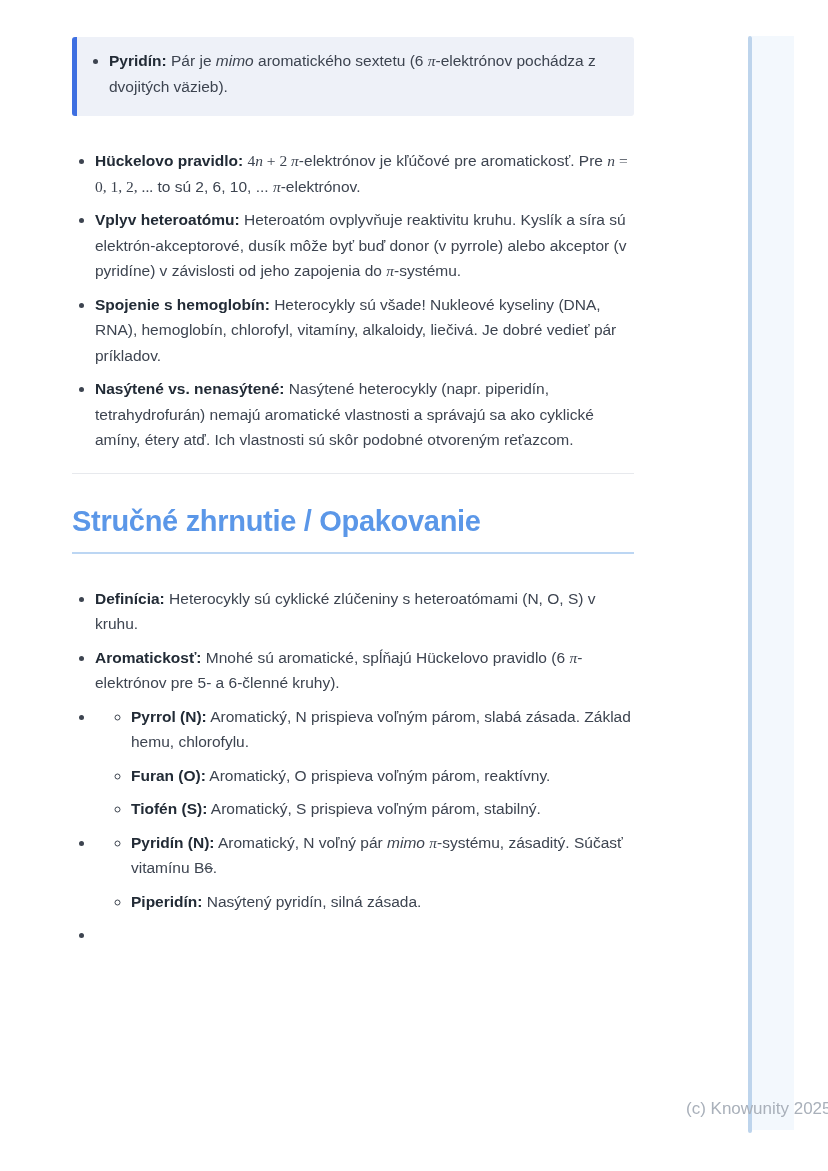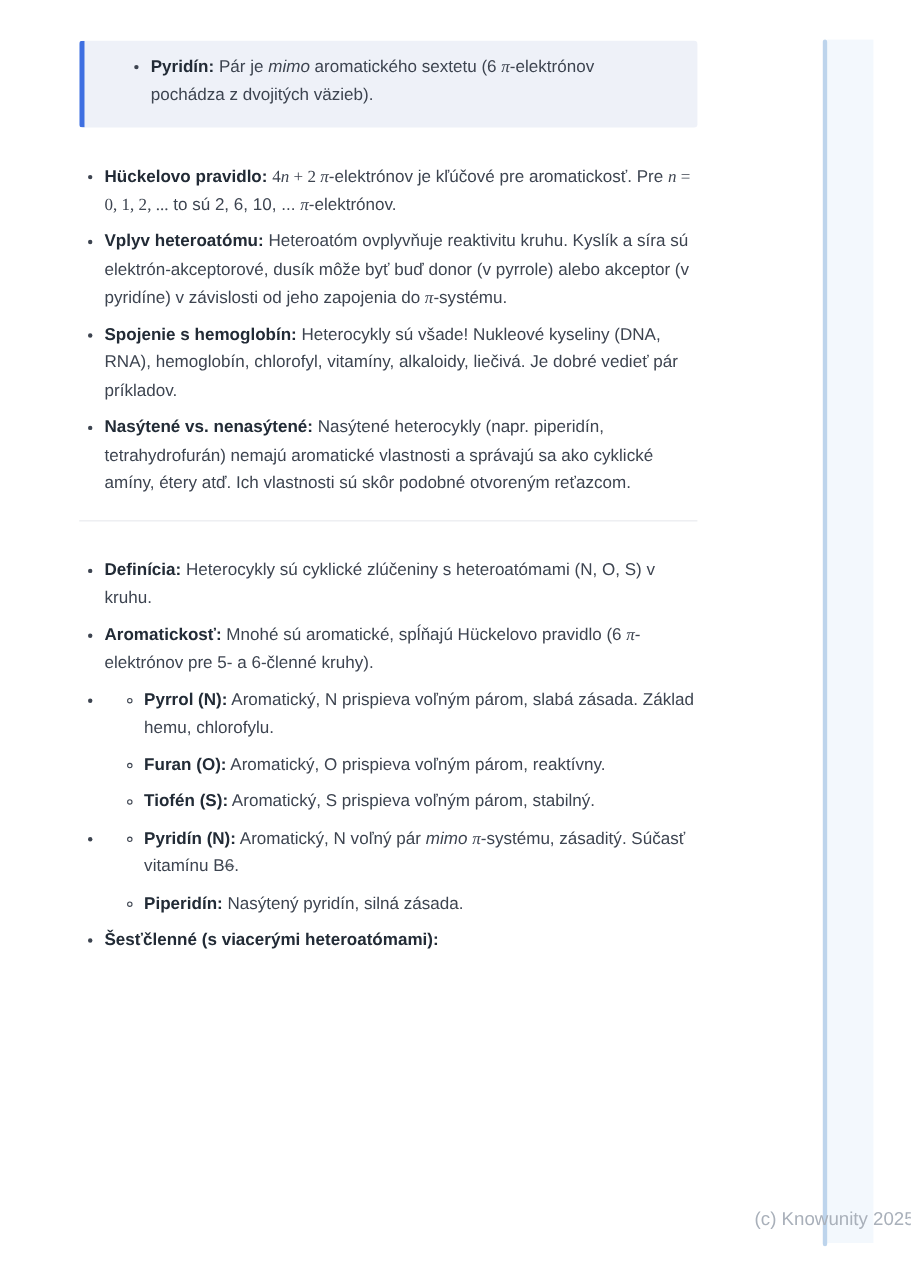--- a/index.html
+++ b/index.html
@@ -18,21 +18,21 @@
     font-size: 15.5px;
     line-height: 25.5px;
   }
   
   .callout {
     background: #eef1f8;
     border-left: 5px solid #3e6fe1;
     border-radius: 3px;
     padding: 11px 24px 17px 0;
   }
-  .callout ul { list-style: disc; margin: 0; padding-left: 60px; }
+  .callout ul { list-style: disc; margin: 0; padding-left: 32px; }
   
   ul.main-list { list-style: disc; margin: 32px 0 0 0; padding-left: 23px; }
   ul.main-list > li { margin-bottom: 8px; }
   ul.sub-list { list-style: circle; margin: 3px 0 0 0; padding-left: 36px; }
   ul.sub-list > li { margin-bottom: 8px; }
   
   .seg-n  { }
   .seg-b  { font-weight: 700; color: #222b36; }
   .seg-i  { font-style: italic; }
   .seg-m  { font-family: "Liberation Serif", serif; }
@@ -92,31 +92,32 @@
 
   <ul class="main-list">
       <li><span class="seg-b">Hückelovo pravidlo:</span><span class="seg-n"> </span><span class="seg-m">4</span><span class="seg-mi">n</span><span class="seg-m"> + 2 </span><span class="seg-mi">π</span><span class="seg-n">-elektrónov je kľúčové pre aromatickosť. Pre </span><span class="seg-mi">n</span><span class="seg-m"> = 0, 1, 2, ...</span><span class="seg-n"> to sú 2, 6, 10, ... </span><span class="seg-mi">π</span><span class="seg-n">-elektrónov.</span></li>
       <li><span class="seg-b">Vplyv heteroatómu:</span><span class="seg-n"> Heteroatóm ovplyvňuje reaktivitu kruhu. Kyslík a síra sú elektrón-akceptorové, dusík môže byť buď donor (v pyrrole) alebo akceptor (v pyridíne) v závislosti od jeho zapojenia do </span><span class="seg-mi">π</span><span class="seg-n">-systému.</span></li>
       <li><span class="seg-b">Spojenie s hemoglobín:</span><span class="seg-n"> Heterocykly sú všade! Nukleové kyseliny (DNA, RNA), hemoglobín, chlorofyl, vitamíny, alkaloidy, liečivá. Je dobré vedieť pár príkladov.</span></li>
       <li><span class="seg-b">Nasýtené vs. nenasýtené:</span><span class="seg-n"> Nasýtené heterocykly (napr. piperidín, tetrahydrofurán) nemajú aromatické vlastnosti a správajú sa ako cyklické amíny, étery atď. Ich vlastnosti sú skôr podobné otvoreným reťazcom.</span></li>
     </ul>
 
   <hr class="divider">
 
+  <h1 class="section-heading">Stručné zhrnutie / Opakovanie</h1>
 
   <ul class="main-list summary-list">
       <li><span class="seg-b">Definícia:</span><span class="seg-n"> Heterocykly sú cyklické zlúčeniny s heteroatómami (N, O, S) v kruhu.</span></li>
       <li><span class="seg-b">Aromatickosť:</span><span class="seg-n"> Mnohé sú aromatické, spĺňajú Hückelovo pravidlo (6 </span><span class="seg-mi">π</span><span class="seg-n">-elektrónov pre 5- a 6-členné kruhy).</span></li>
       <li><ul class="sub-list">
           <li><span class="seg-b">Pyrrol (N):</span><span class="seg-n"> Aromatický, N prispieva voľným párom, slabá zásada. Základ hemu, chlorofylu.</span></li>
           <li><span class="seg-b">Furan (O):</span><span class="seg-n"> Aromatický, O prispieva voľným párom, reaktívny.</span></li>
           <li><span class="seg-b">Tiofén (S):</span><span class="seg-n"> Aromatický, S prispieva voľným párom, stabilný.</span></li>
         </ul></li>
       <li><ul class="sub-list">
           <li><span class="seg-b">Pyridín (N):</span><span class="seg-n"> Aromatický, N voľný pár </span><span class="seg-i">mimo</span><span class="seg-n"> </span><span class="seg-mi">π</span><span class="seg-n">-systému, zásaditý. Súčasť vitamínu B</span><span class="seg-st">6</span><span class="seg-n">.</span></li>
           <li><span class="seg-b">Piperidín:</span><span class="seg-n"> Nasýtený pyridín, silná zásada.</span></li>
         </ul></li>
-      <li><span class="seg-b">Šesťčlenné (s viacerými heteroatómami):</span></li>
+      <li></li>
     </ul>
 
 </div>
 
 <div class="copyright">(c) Knowunity 2025</div>
 
 </body></html>

